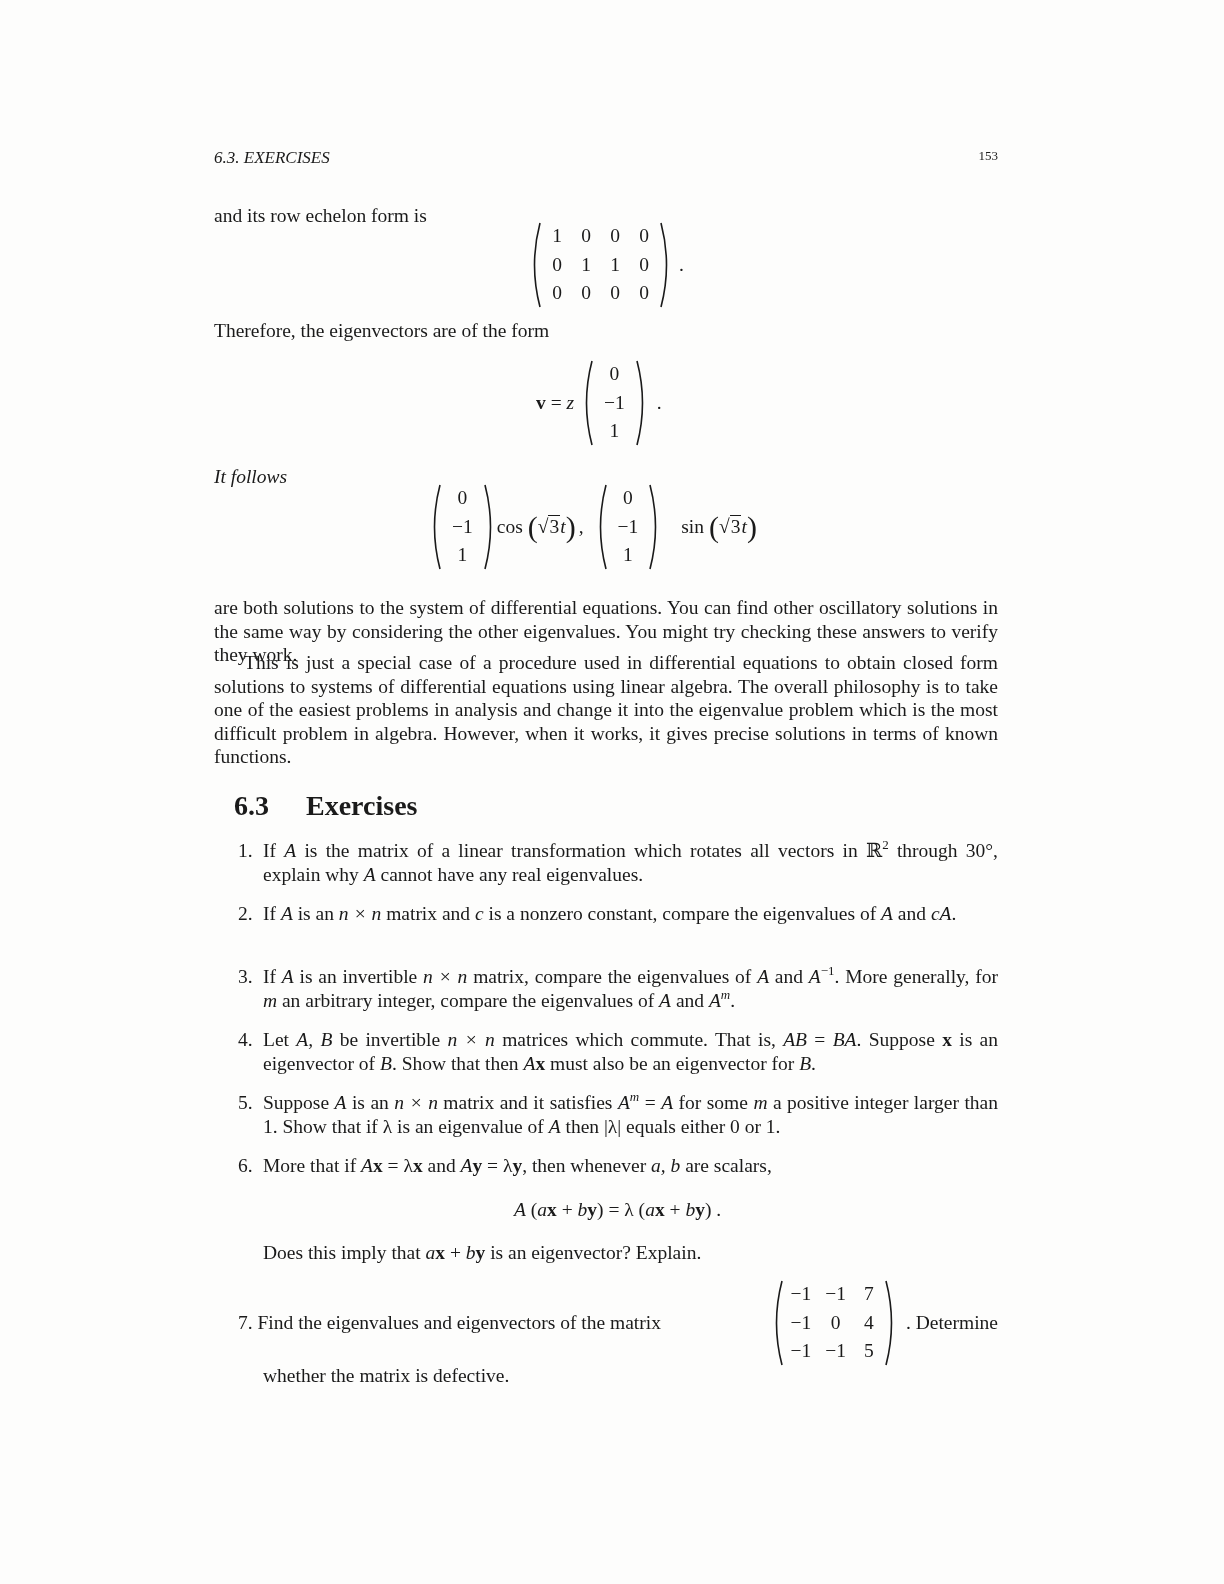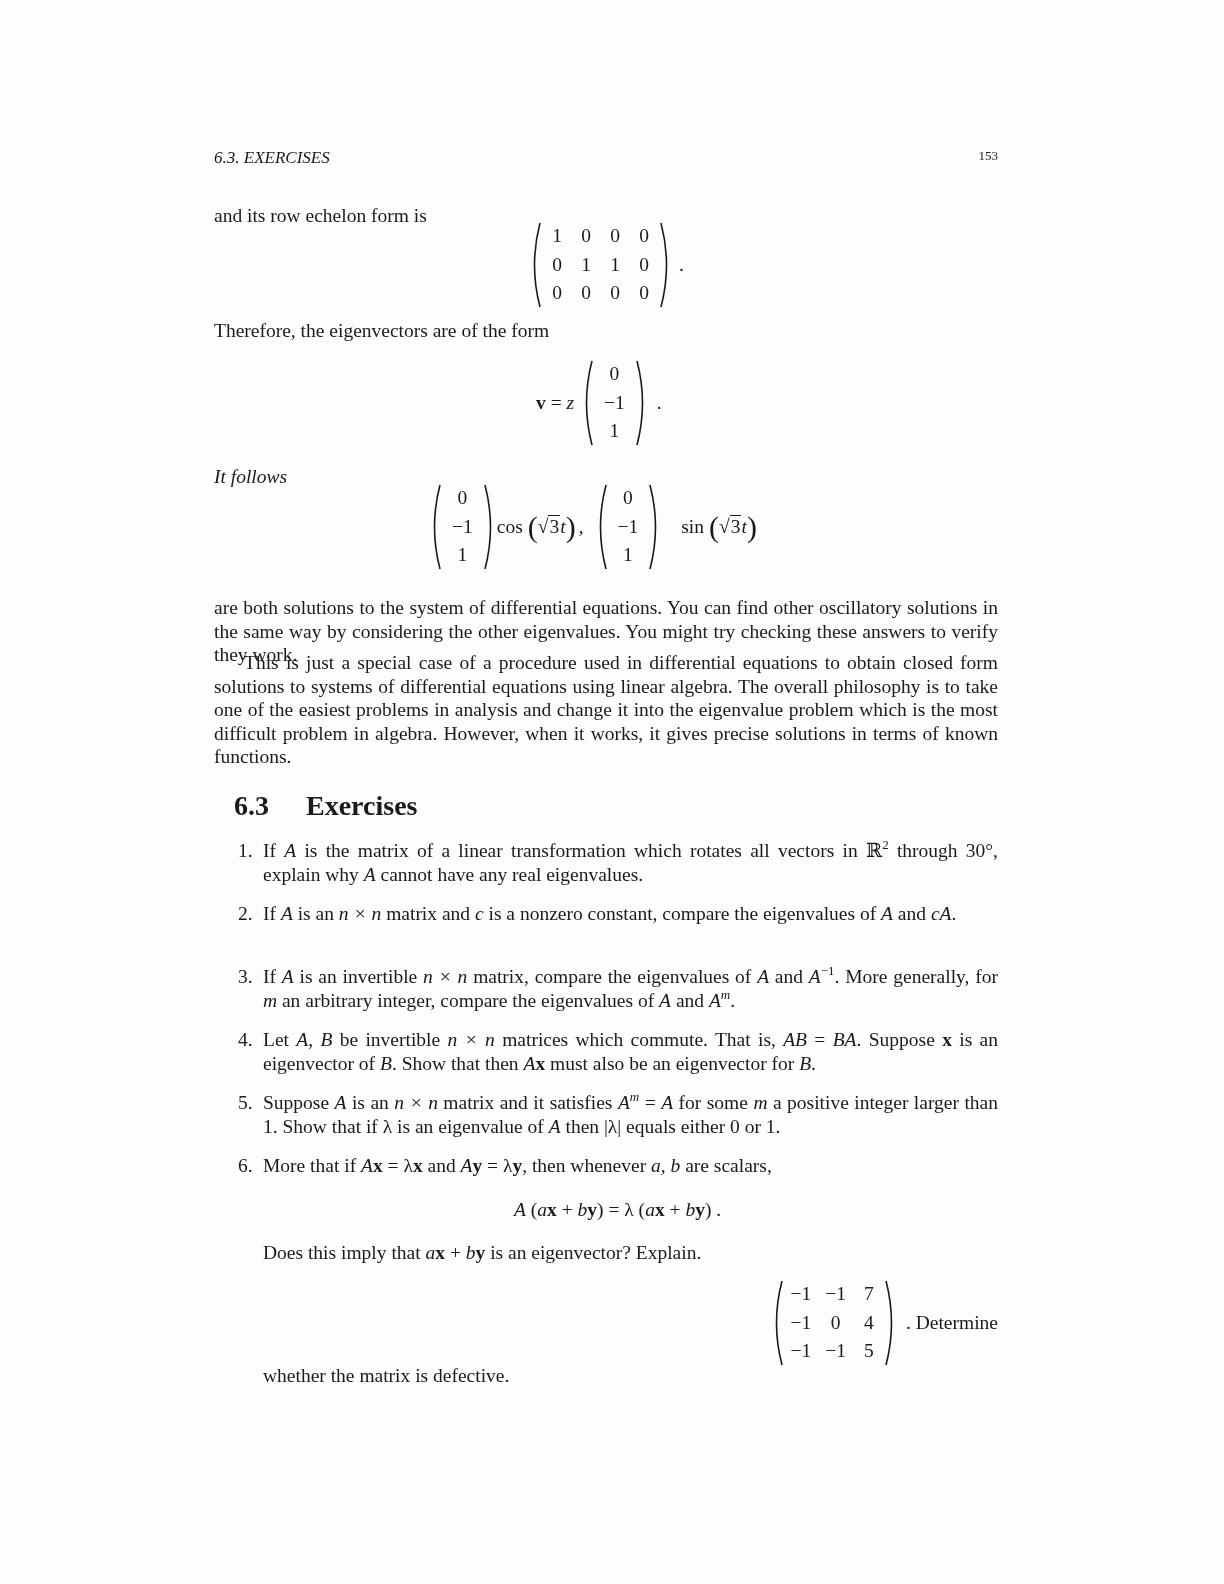--- a/index.html
+++ b/index.html
@@ -186,20 +186,21 @@
   <span class="n">6.</span>
   <div class="body"><span>More that if </span><i class="m">A</i><b class="v">x</b><span> = λ</span><b class="v">x</b><span> and </span><i class="m">A</i><b class="v">y</b><span> = λ</span><b class="v">y</b><span>, then whenever </span><i class="m">a, b</i><span> are scalars,</span></div>
 </div>
 
 <div class="abs txt" style="left:514px; top:1198px;"><i class="m">A</i><span style="white-space:pre"> (</span><i class="m">a</i><b class="v">x</b><span style="white-space:pre"> + </span><i class="m">b</i><b class="v">y</b><span style="white-space:pre">) = λ (</span><i class="m">a</i><b class="v">x</b><span style="white-space:pre"> + </span><i class="m">b</i><b class="v">y</b><span style="white-space:pre">) .</span></div>
 
 <div class="abs txt" style="left:263px; top:1241px;"><span>Does this imply that </span><i class="m">a</i><b class="v">x</b><span style="white-space:pre"> + </span><i class="m">b</i><b class="v">y</b><span> is an eigenvector? Explain.</span></div>
 
 <div class="abs" style="left:238px; top:1280px; width:760px;">
   <div style="display:flex; align-items:center; justify-content:space-between;">
+    <span class="txt"><span>7.</span> <span>Find the eigenvalues and eigenvectors of the matrix</span></span>
     <div class="matrix" style="margin-left:auto;">
       <span class="paren">
           <svg width="14" height="86" viewBox="0 0 14 86">
             <path d="M12 1 Q1 43 12 85" fill="none" stroke="#1a1a1a" stroke-width="1.6"></path>
           </svg>
         </span>
       <div class="mgrid" id="m-ex7" style="grid-template-columns: repeat(3, auto); column-gap:14px;">
           <span>−1</span>
           <span>−1</span>
           <span>7</span>

